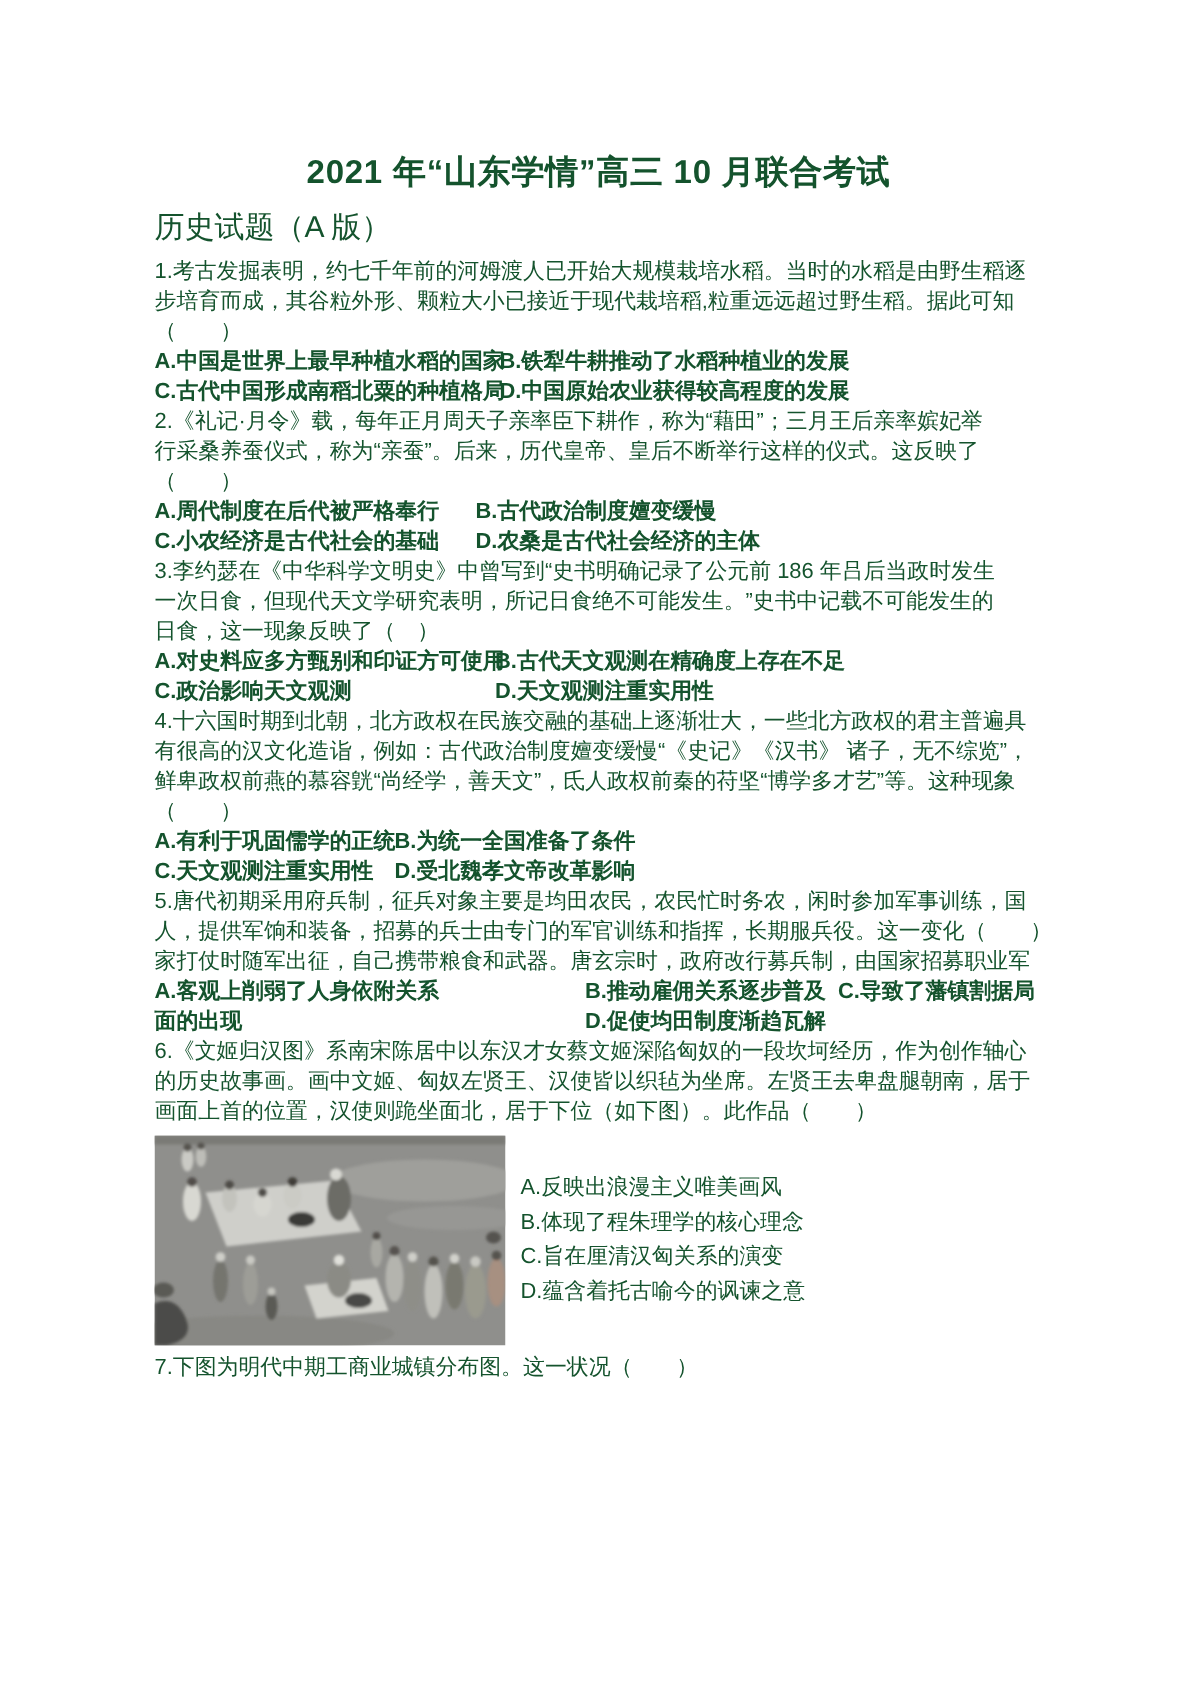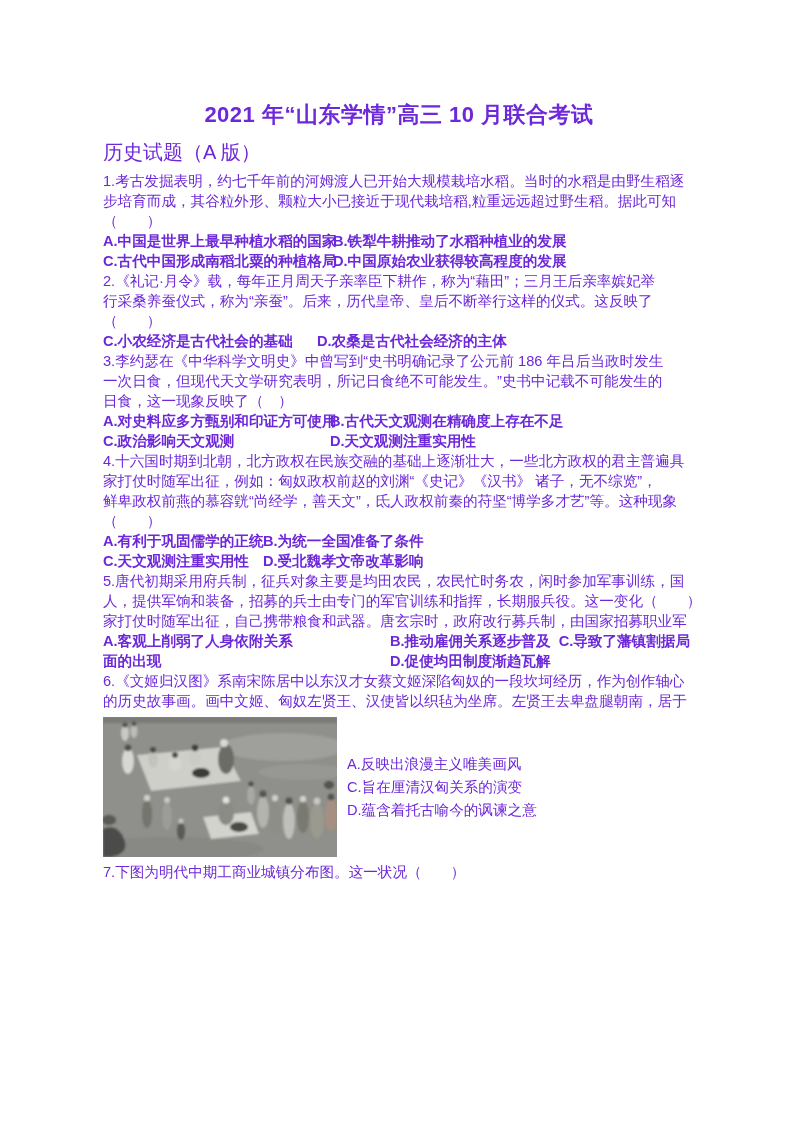--- a/index.html
+++ b/index.html
@@ -1,18 +1,18 @@
 <!DOCTYPE html>
 <html><head>
 <meta charset="utf-8">
 <style>
   html,body{margin:0;padding:0;background:#e8e8e8;}
   .page{
     width:794px;height:1122px;background:#ffffff;position:relative;
-    margin:0 auto;overflow:hidden;color:#6d28d9;
+    margin:0 auto;overflow:hidden;color:#14532d;
     font-family:"Liberation Sans","DejaVu Sans",sans-serif;
   }
   .content{position:absolute;left:103px;top:100px;width:592px;}
   .title{font-size:22px;font-weight:bold;text-align:center;line-height:30px;margin:0 0 8px 0;letter-spacing:.5px;}
   .subtitle{font-size:20px;font-weight:400;text-align:left;line-height:28px;margin:0 0 5px 0;}
   .section{font-size:15.5px;line-height:21px;white-space:pre;}
   .line{font-size:14.6px;line-height:20px;white-space:pre;}
   .optrow{display:flex;font-size:14.6px;line-height:20px;font-weight:bold;}
   .optrow span{white-space:pre;}
   .left{flex:0 0 auto;display:inline-block;}
@@ -43,20 +43,24 @@
         <span class="left w230">C.古代中国形成南稻北粟的种植格局</span>
         <span>D.中国原始农业获得较高程度的发展</span>
       </div>
     </div>
 
     <div>
       <div class="line">2.《礼记·月令》载，每年正月周天子亲率臣下耕作，称为“藉田”；三月王后亲率嫔妃举</div>
       <div class="line">行采桑养蚕仪式，称为“亲蚕”。后来，历代皇帝、皇后不断举行这样的仪式。这反映了</div>
       <div class="line">（　　）</div>
       <div class="optrow">
+        <span class="left w214">A.周代制度在后代被严格奉行</span>
+        <span>B.古代政治制度嬗变缓慢</span>
+      </div>
+      <div class="optrow">
         <span class="left w214">C.小农经济是古代社会的基础</span>
         <span>D.农桑是古代社会经济的主体</span>
       </div>
     </div>
 
     <div>
       <div class="line">3.李约瑟在《中华科学文明史》中曾写到“史书明确记录了公元前 186 年吕后当政时发生</div>
       <div class="line">一次日食，但现代天文学研究表明，所记日食绝不可能发生。”史书中记载不可能发生的</div>
       <div class="line">日食，这一现象反映了（　）</div>
       <div class="optrow">
@@ -64,21 +68,21 @@
         <span>B.古代天文观测在精确度上存在不足</span>
       </div>
       <div class="optrow">
         <span class="left w227">C.政治影响天文观测</span>
         <span>D.天文观测注重实用性</span>
       </div>
     </div>
 
     <div>
       <div class="line">4.十六国时期到北朝，北方政权在民族交融的基础上逐渐壮大，一些北方政权的君主普遍具</div>
-      <div class="line">家打仗时随军出征，例如：匈奴政权前赵的刘渊“《史记》《汉书》 诸子，无不综览”，</div>
+      <div class="line">有很高的汉文化造诣，例如：古代政治制度嬗变缓慢“《史记》《汉书》 诸子，无不综览”，</div>
       <div class="line">鲜卑政权前燕的慕容皝“尚经学，善天文”，氐人政权前秦的苻坚“博学多才艺”等。这种现象</div>
       <div class="line">（　　）</div>
       <div class="optrow">
         <span class="left w160">A.有利于巩固儒学的正统</span>
         <span>B.为统一全国准备了条件</span>
       </div>
       <div class="optrow">
         <span class="left w160">C.天文观测注重实用性</span>
         <span>D.受北魏孝文帝改革影响</span>
       </div>
@@ -94,20 +98,21 @@
       </div>
       <div class="optrow">
         <span class="left w287">面的出现</span>
         <span>D.促使均田制度渐趋瓦解</span>
       </div>
     </div>
 
     <div>
       <div class="line">6.《文姬归汉图》系南宋陈居中以东汉才女蔡文姬深陷匈奴的一段坎坷经历，作为创作轴心</div>
       <div class="line">的历史故事画。画中文姬、匈奴左贤王、汉使皆以织毡为坐席。左贤王去卑盘腿朝南，居于</div>
+      <div class="line">画面上首的位置，汉使则跪坐面北，居于下位（如下图）。此作品（　　）</div>
 
       <div class="q6row">
 
         <svg class="fig" viewBox="0 0 234 140" xmlns="http://www.w3.org/2000/svg">
           <defs>
             <filter id="pb" x="-10%" y="-10%" width="120%" height="120%">
                 <feGaussianBlur stdDeviation="1.1"></feGaussianBlur>
               </filter>
           </defs>
           <rect width="234" height="140" fill="#8f8f8c"></rect>
@@ -157,20 +162,21 @@
             <ellipse cx="228" cy="98" rx="6" ry="16" fill="#b98f76" opacity=".55"></ellipse>
             <circle cx="228" cy="80" r="3.2" fill="#55524e"></circle>
             <ellipse cx="148" cy="78" rx="4" ry="10" fill="#a8a8a2"></ellipse>
             <circle cx="148" cy="67" r="2.6" fill="#514e4a"></circle>
             <ellipse cx="226" cy="68" rx="5" ry="4" fill="#55534f"></ellipse>
           </g>
         </svg>
 
         <div class="q6opts">
           <div class="line">A.反映出浪漫主义唯美画风</div>
+          <div class="line">B.体现了程朱理学的核心理念</div>
           <div class="line">C.旨在厘清汉匈关系的演变</div>
           <div class="line">D.蕴含着托古喻今的讽谏之意</div>
         </div>
       </div>
     </div>
 
     <div class="q7">
       <div class="line">7.下图为明代中期工商业城镇分布图。这一状况（　　）</div>
     </div>
 

